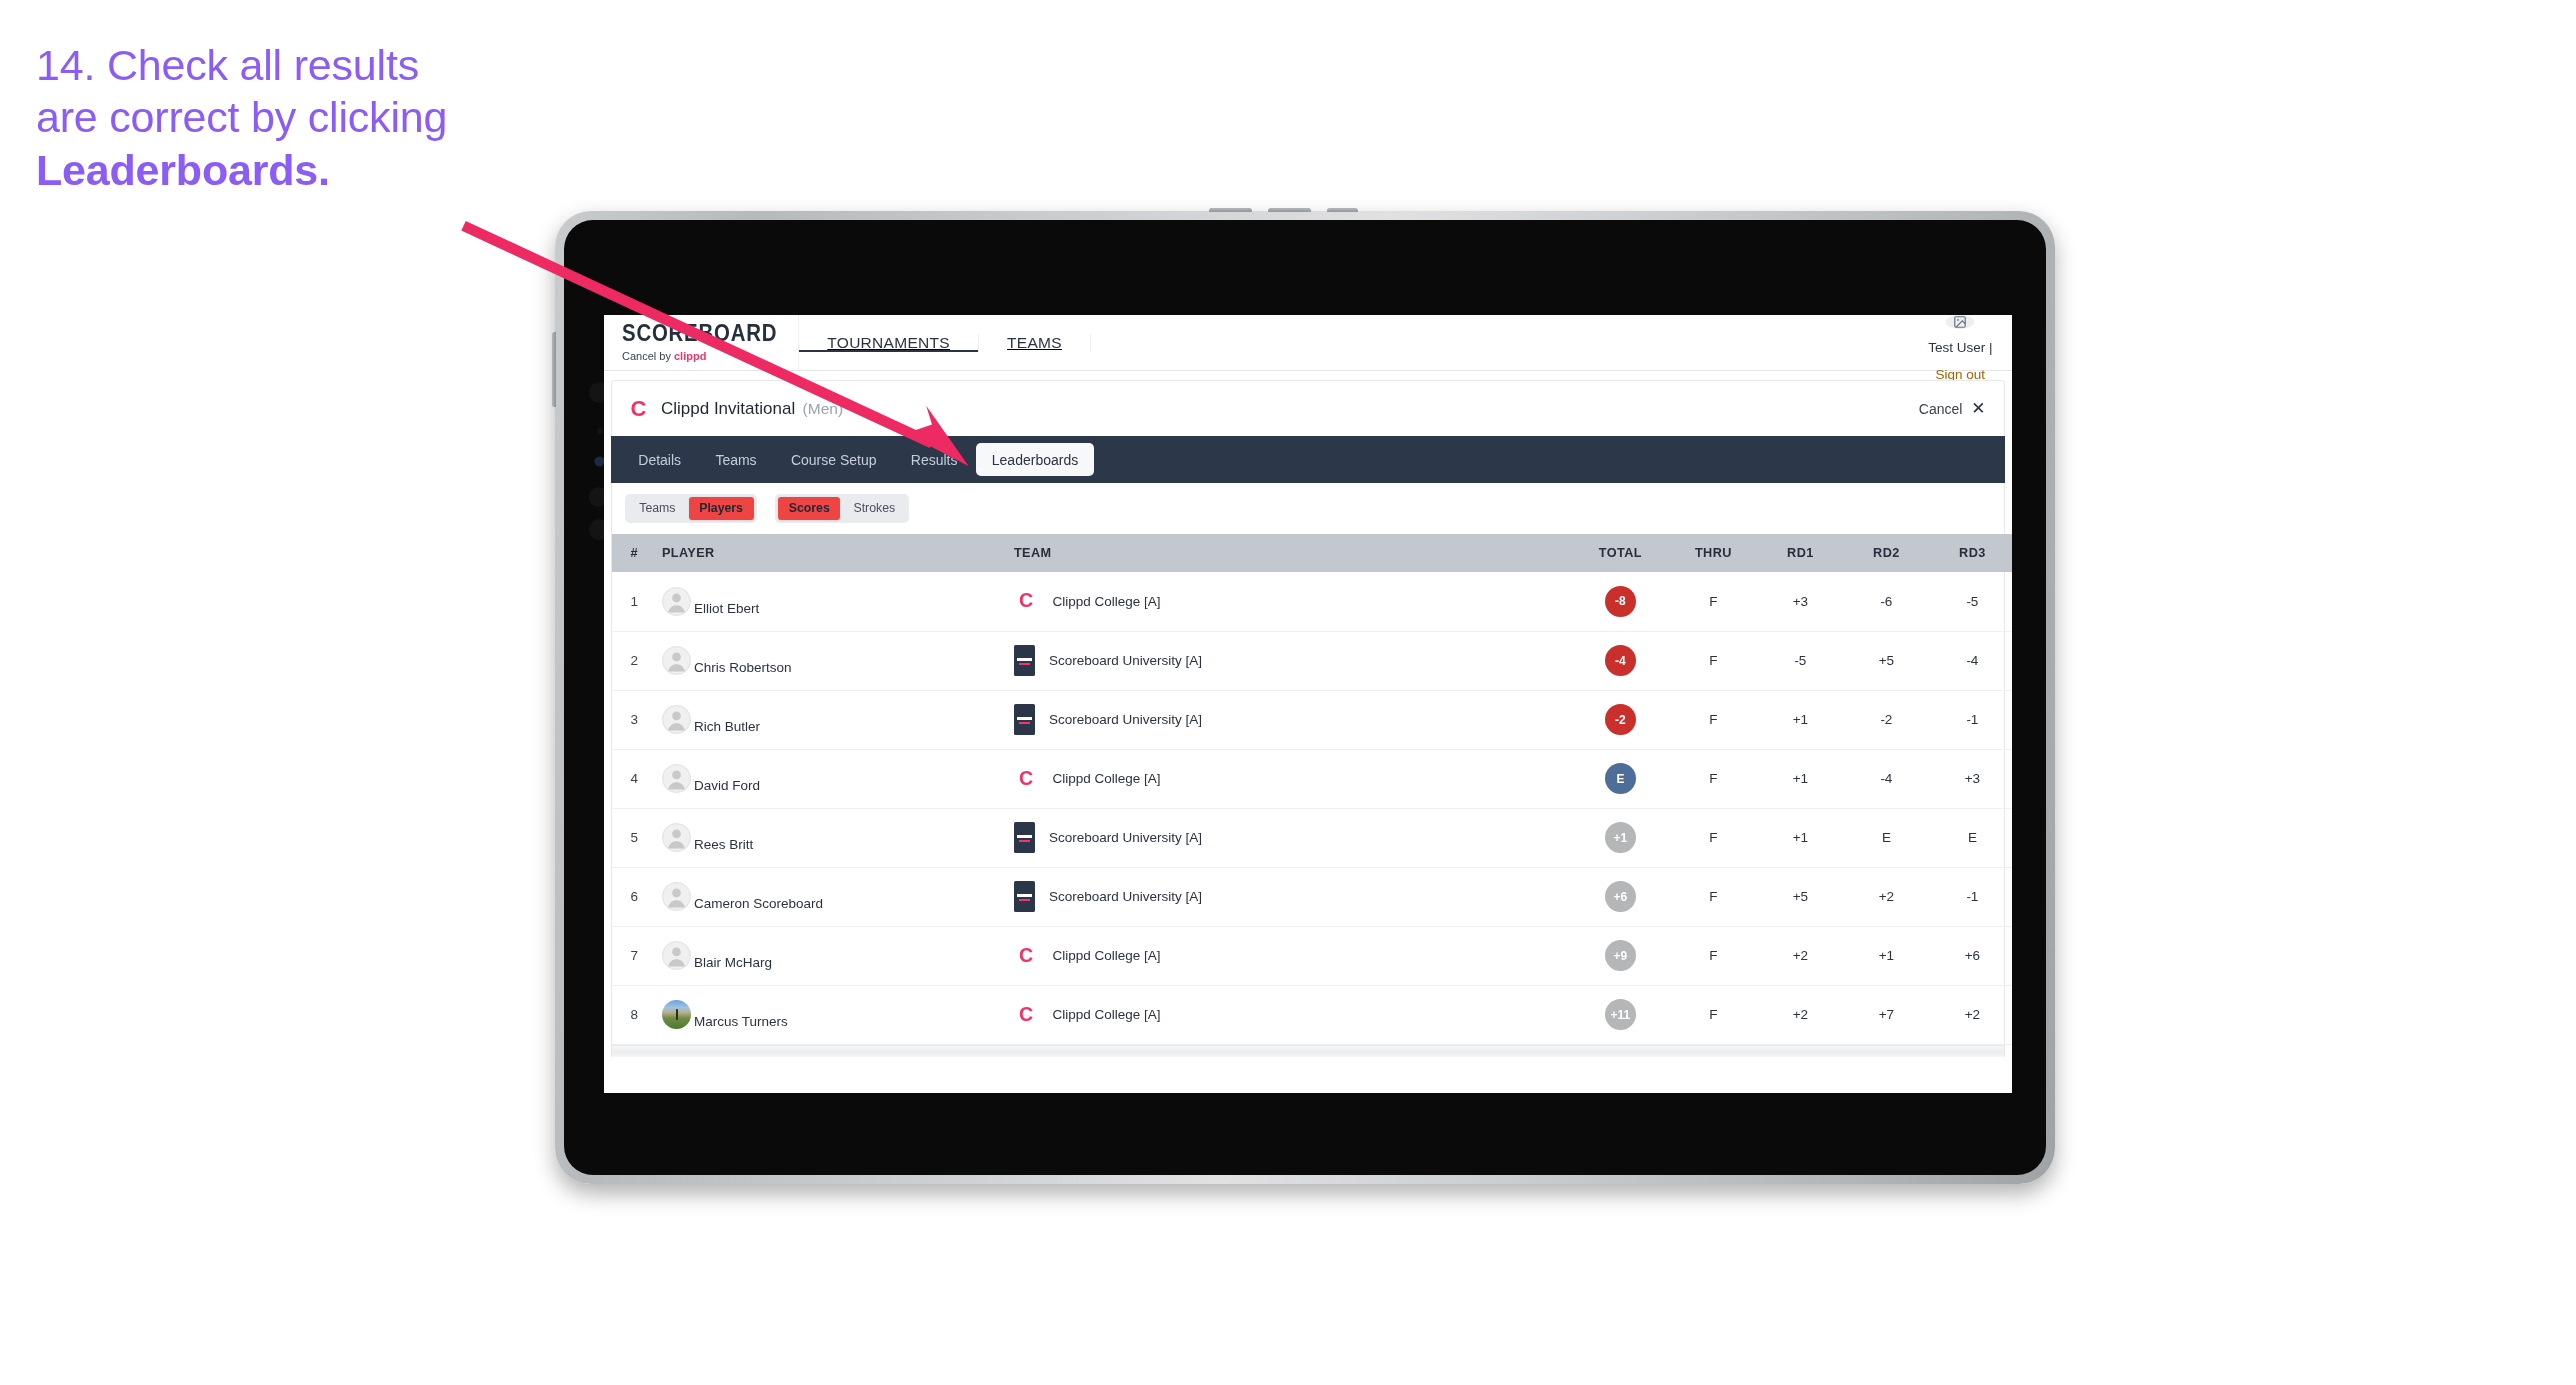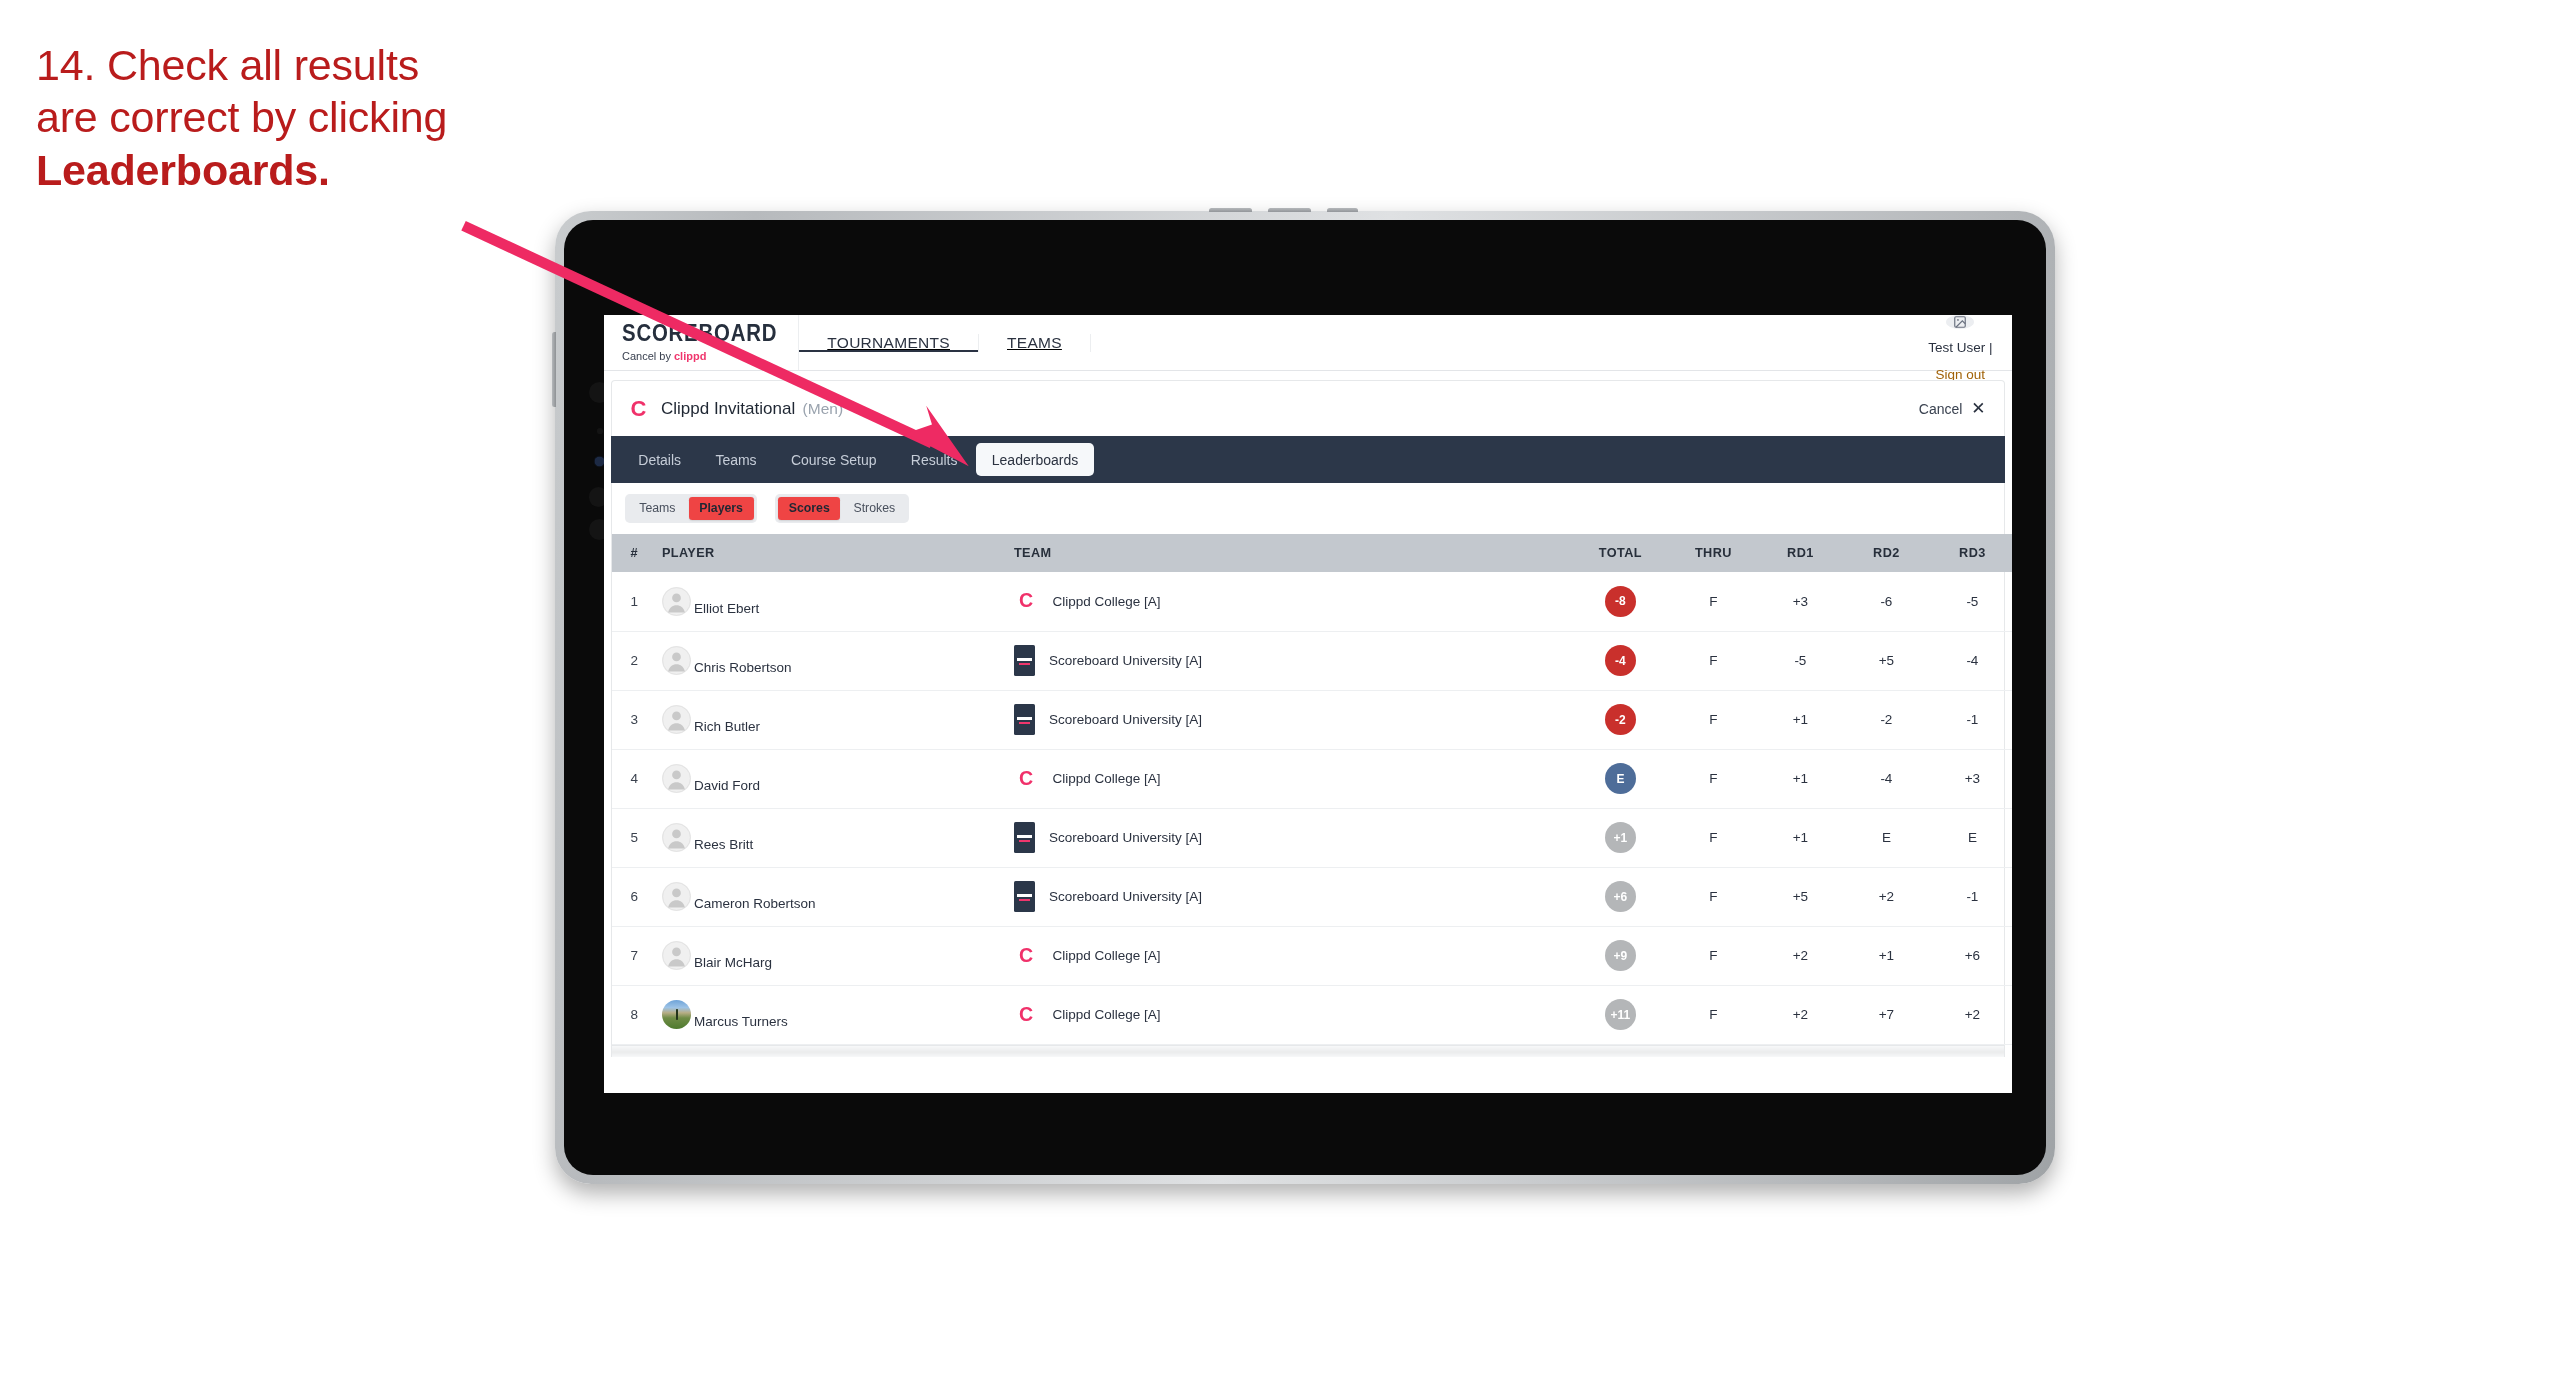--- a/index.html
+++ b/index.html
@@ -8,21 +8,21 @@
     background: #ffffff;
     font-family: "Liberation Sans", sans-serif;
     overflow: hidden;
   }
   #stage { position: relative; width: 2576px; height: 1386px; background:#fff; }
 
   
   .caption {
     position: absolute; left: 36px; top: 39px;
     width: 670px;
-    font-size: 43px; line-height: 1.22; color: #b91c1c;
+    font-size: 43px; line-height: 1.22; color: #8b5cf6;
     letter-spacing: -0.2px;
   }
   .caption .bold { font-weight: 700; }
 
   
   .arrow-svg { position: absolute; left: 0; top: 0; width: 2576px; height: 1386px; pointer-events: none; z-index: 60; }
 
   
   .tablet {
     position: absolute; left: 555px; top: 211px;
@@ -471,21 +471,21 @@
                   <td class="c-num">6</td>
                   <td>
                     <div class="player-cell">
                       <div class="p-avatar">
                         <svg viewBox="0 0 36 36">
                           <circle cx="18" cy="18" r="17.2" fill="#f0f0f0" stroke="#e0e0e0" stroke-width="1"></circle>
                           <circle cx="18" cy="13.5" r="5.4" fill="#c9c9c9"></circle>
                           <path d="M7.6 31.5c1.4-6 5.6-9 10.4-9s9 3 10.4 9z" fill="#c9c9c9"></path>
                         </svg>
                       </div>
-                      <span class="pname">Cameron Robertson</span>
+                      <span class="pname">Cameron Scoreboard</span>
                     </div>
                   </td>
                   <td>
                     <div class="team-cell">
                       <div class="team-logo-sb">
                         <div class="lw"></div>
                         <div class="ls"></div>
                       </div>
                       <span class="team-name">Scoreboard University [A]</span>
                     </div>

